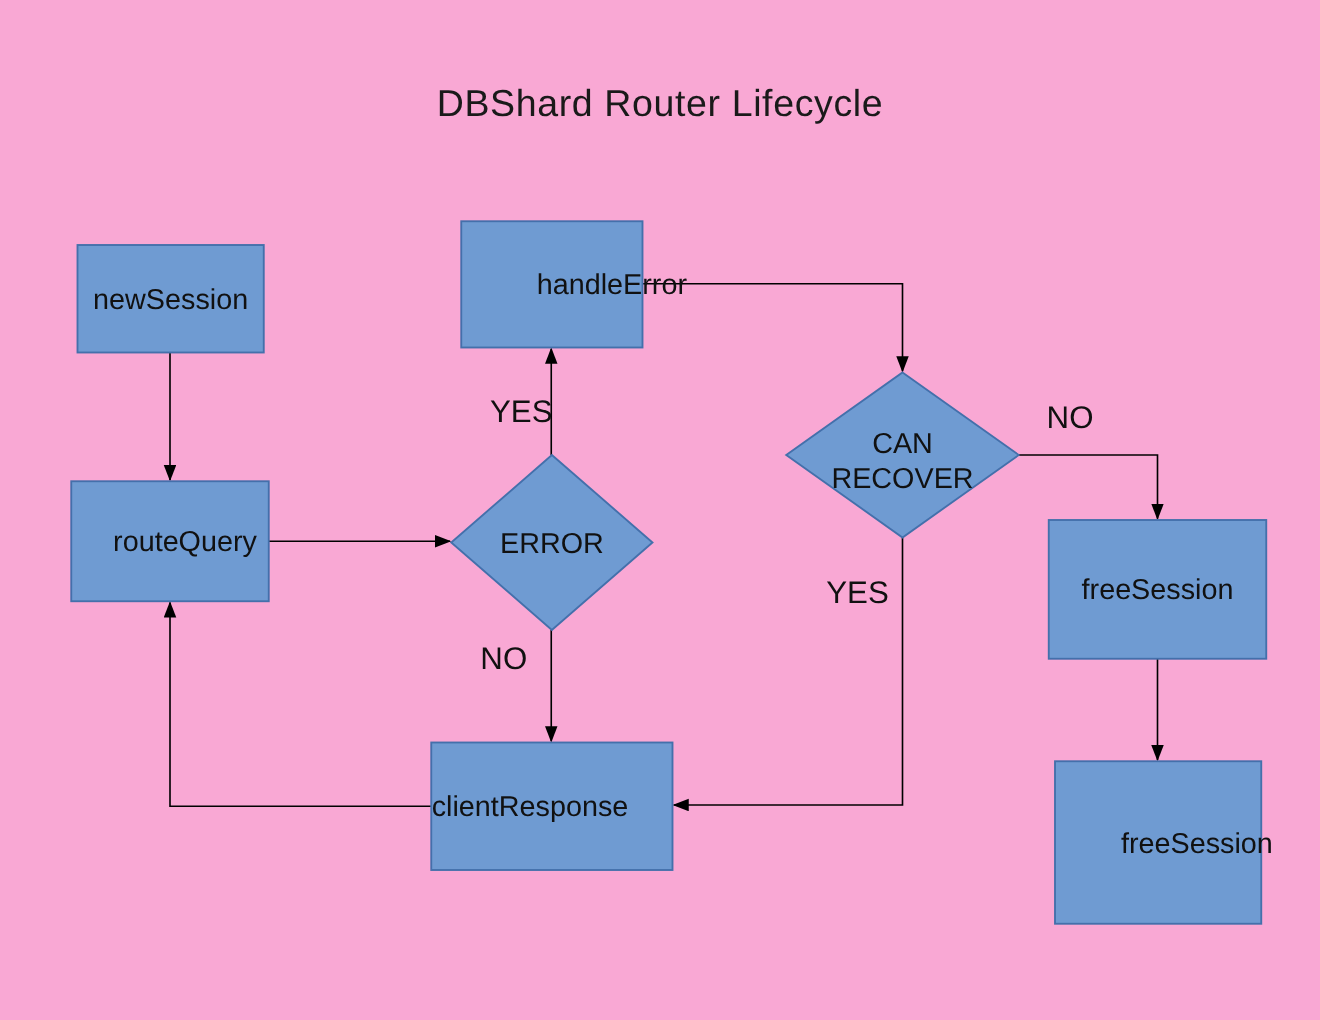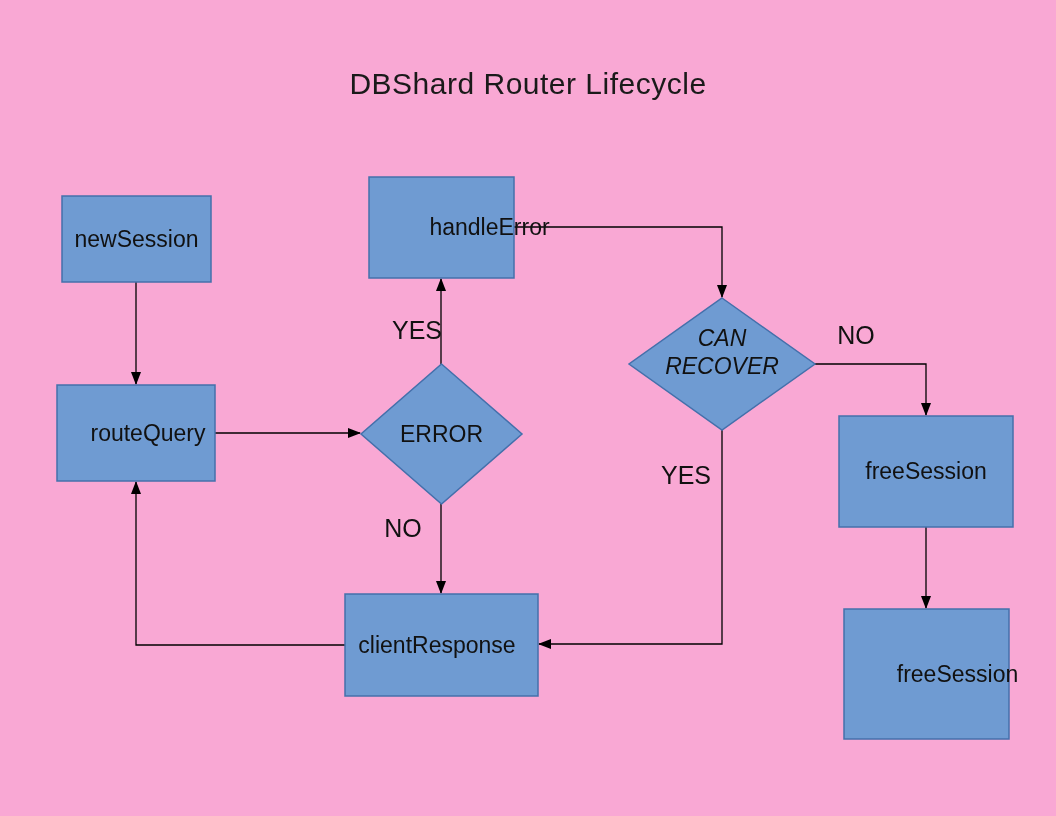--- a/index.html
+++ b/index.html
@@ -87,19 +87,19 @@
   <div id="diagram-title">DBShard Router Lifecycle</div>
   <div id="label-overlay">
       <div class="edge-label" style="left: 417px; top: 330px;">YES</div>
       <div class="edge-label" style="left: 403px; top: 528px;">NO</div>
       <div class="edge-label" style="left: 856px; top: 335px;">NO</div>
       <div class="edge-label" style="left: 686px; top: 475px;">YES</div>
       <div class="node-label" style="left: 62px; top: 196px; width: 149px; height: 86px;">newSession</div>
       <div class="node-label" style="left: 369px; top: 177px; width: 145px; height: 101px; margin-left: 48px;">handleError</div>
       <div class="node-label" style="left: 69px; top: 385px; width: 158px; height: 96px; text-align: right;">routeQuery</div>
       <div class="node-label" style="left: 361px; top: 364px; width: 161px; height: 140px;">ERROR</div>
-      <div class="node-label" style="left: 629px; top: 286px; width: 186px; height: 132px; font-style: italic;">CAN
+      <div class="node-label" style="left: 629px; top: 302px; width: 186px; height: 132px;">CAN
 RECOVER</div>
       <div class="node-label" style="left: 839px; top: 416px; width: 174px; height: 111px;">freeSession</div>
-      <div class="node-label" style="left: 345px; top: 594px; width: 158px; height: 102px; margin-left: 13px;">clientResponse</div>
+      <div class="node-label" style="left: 345px; top: 594px; width: 158px; height: 102px;">clientResponse</div>
       <div class="node-label" style="left: 844px; top: 609px; width: 165px; height: 130px; margin-left: 31px;">freeSession</div>
     </div>
 </div>
 
 </body></html>

